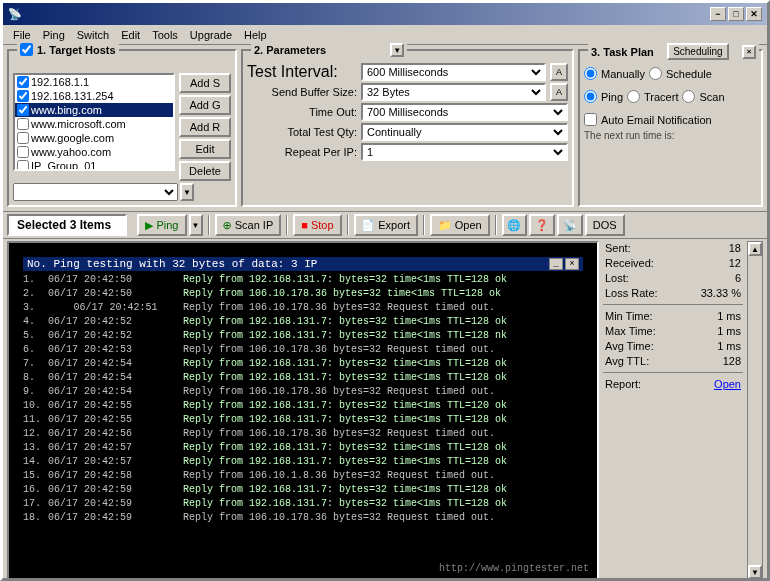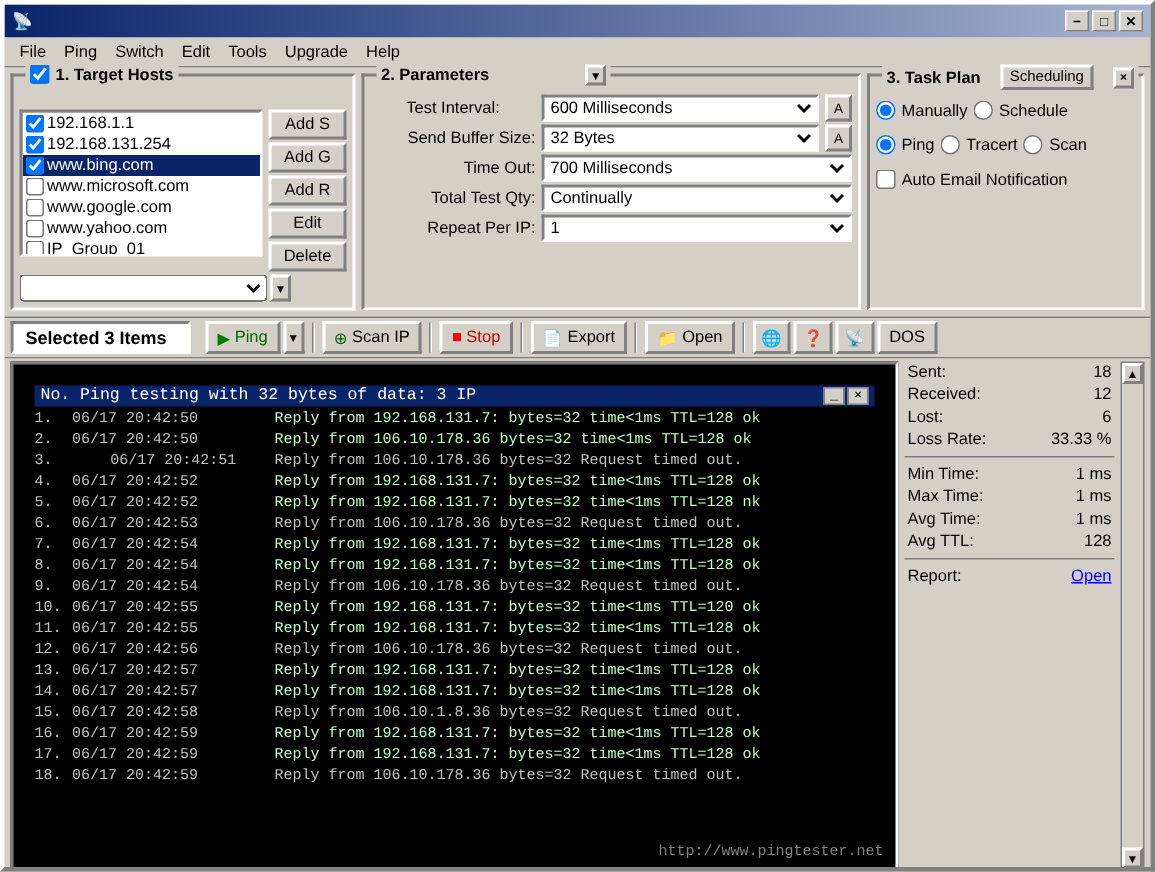--- a/index.html
+++ b/index.html
@@ -370,21 +370,21 @@
         </div>
       </div>
 
       <div class="panel-box params-panel">
         <div class="panel-title">
           <span>2. Parameters</span>
           <div style="width:14px;height:14px;background:#d4d0c8;border:2px solid;border-color:#fff #808080 #808080 #fff;display:flex;align-items:center;justify-content:center;font-size:8px;cursor:pointer;margin-left:60px;">▼</div>
         </div>
         <div id="params-rows" style="margin-top:8px;">
             <div style="display: flex; align-items: center; margin-bottom: 2px; gap: 4px;">
-              <span style="width: 110px; font-size: 11px; text-align: center; flex-shrink: 0;">Test Interval:</span>
+              <span style="width: 110px; font-size: 16px; text-align: left; flex-shrink: 0;">Test Interval:</span>
               <select style="flex: 1 1 0%; height: 18px; font-size: 11px; border-width: 2px; border-style: solid; border-image: initial; border-color: rgb(128, 128, 128) rgb(255, 255, 255) rgb(255, 255, 255) rgb(128, 128, 128); background: white;"><option>600 Milliseconds</option></select>
               <div style="width: 18px; height: 18px; background: rgb(212, 208, 200); border-width: 2px; border-style: solid; border-image: initial; border-color: rgb(255, 255, 255) rgb(128, 128, 128) rgb(128, 128, 128) rgb(255, 255, 255); font-size: 9px; cursor: pointer; display: flex; align-items: center; justify-content: center; flex-shrink: 0;">A</div>
             </div>
             <div style="display: flex; align-items: center; margin-bottom: 2px; gap: 4px;">
               <span style="width: 110px; font-size: 11px; text-align: right; flex-shrink: 0;">Send Buffer Size:</span>
               <select style="flex: 1 1 0%; height: 18px; font-size: 11px; border-width: 2px; border-style: solid; border-image: initial; border-color: rgb(128, 128, 128) rgb(255, 255, 255) rgb(255, 255, 255) rgb(128, 128, 128); background: white;"><option>32 Bytes</option></select>
               <div style="width: 18px; height: 18px; background: rgb(212, 208, 200); border-width: 2px; border-style: solid; border-image: initial; border-color: rgb(255, 255, 255) rgb(128, 128, 128) rgb(128, 128, 128) rgb(255, 255, 255); font-size: 9px; cursor: pointer; display: flex; align-items: center; justify-content: center; flex-shrink: 0;">A</div>
             </div>
             <div style="display: flex; align-items: center; margin-bottom: 2px; gap: 4px;">
               <span style="width: 110px; font-size: 11px; text-align: right; flex-shrink: 0;">Time Out:</span>
@@ -419,20 +419,21 @@
             <label>Ping</label>
             <input type="radio" name="action" style="">
             <label>Tracert</label>
             <input type="radio" name="action" style="">
             <label>Scan</label>
           </div>
           <div class="radio-row">
             <input type="checkbox" style="">
             <label>Auto Email Notification</label>
           </div>
+          <div class="next-run" style="margin-top:4px; font-size:10px; color:#444;">The next run time is:</div>
         </div>
       </div>
     </div>
 
     <div class="toolbar">
       <div class="selected-items-box">Selected 3 Items</div>
       <div style="width:6px;"></div>
       <button class="toolbar-btn toolbar-btn-green">
         <span style="color:green;">▶</span>
         <span>Ping</span>

